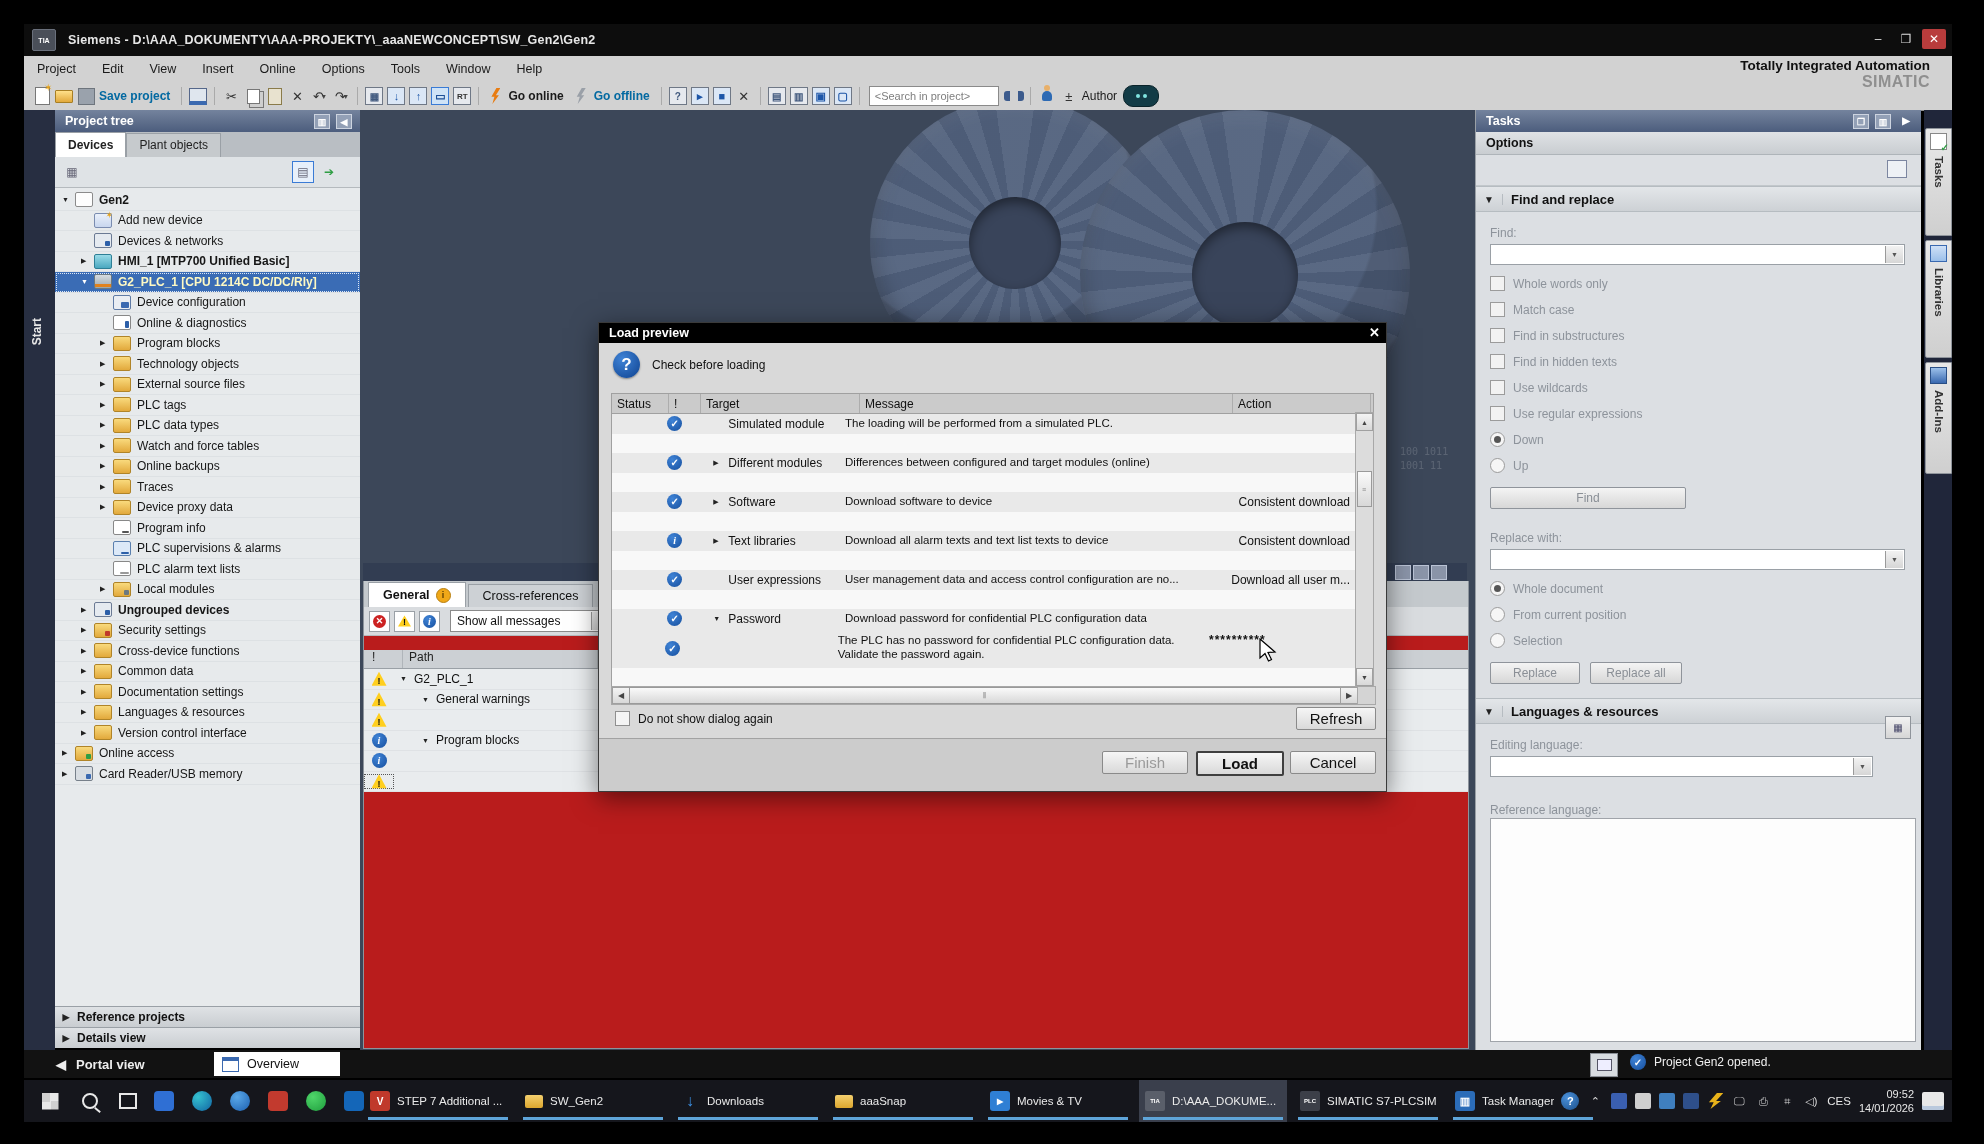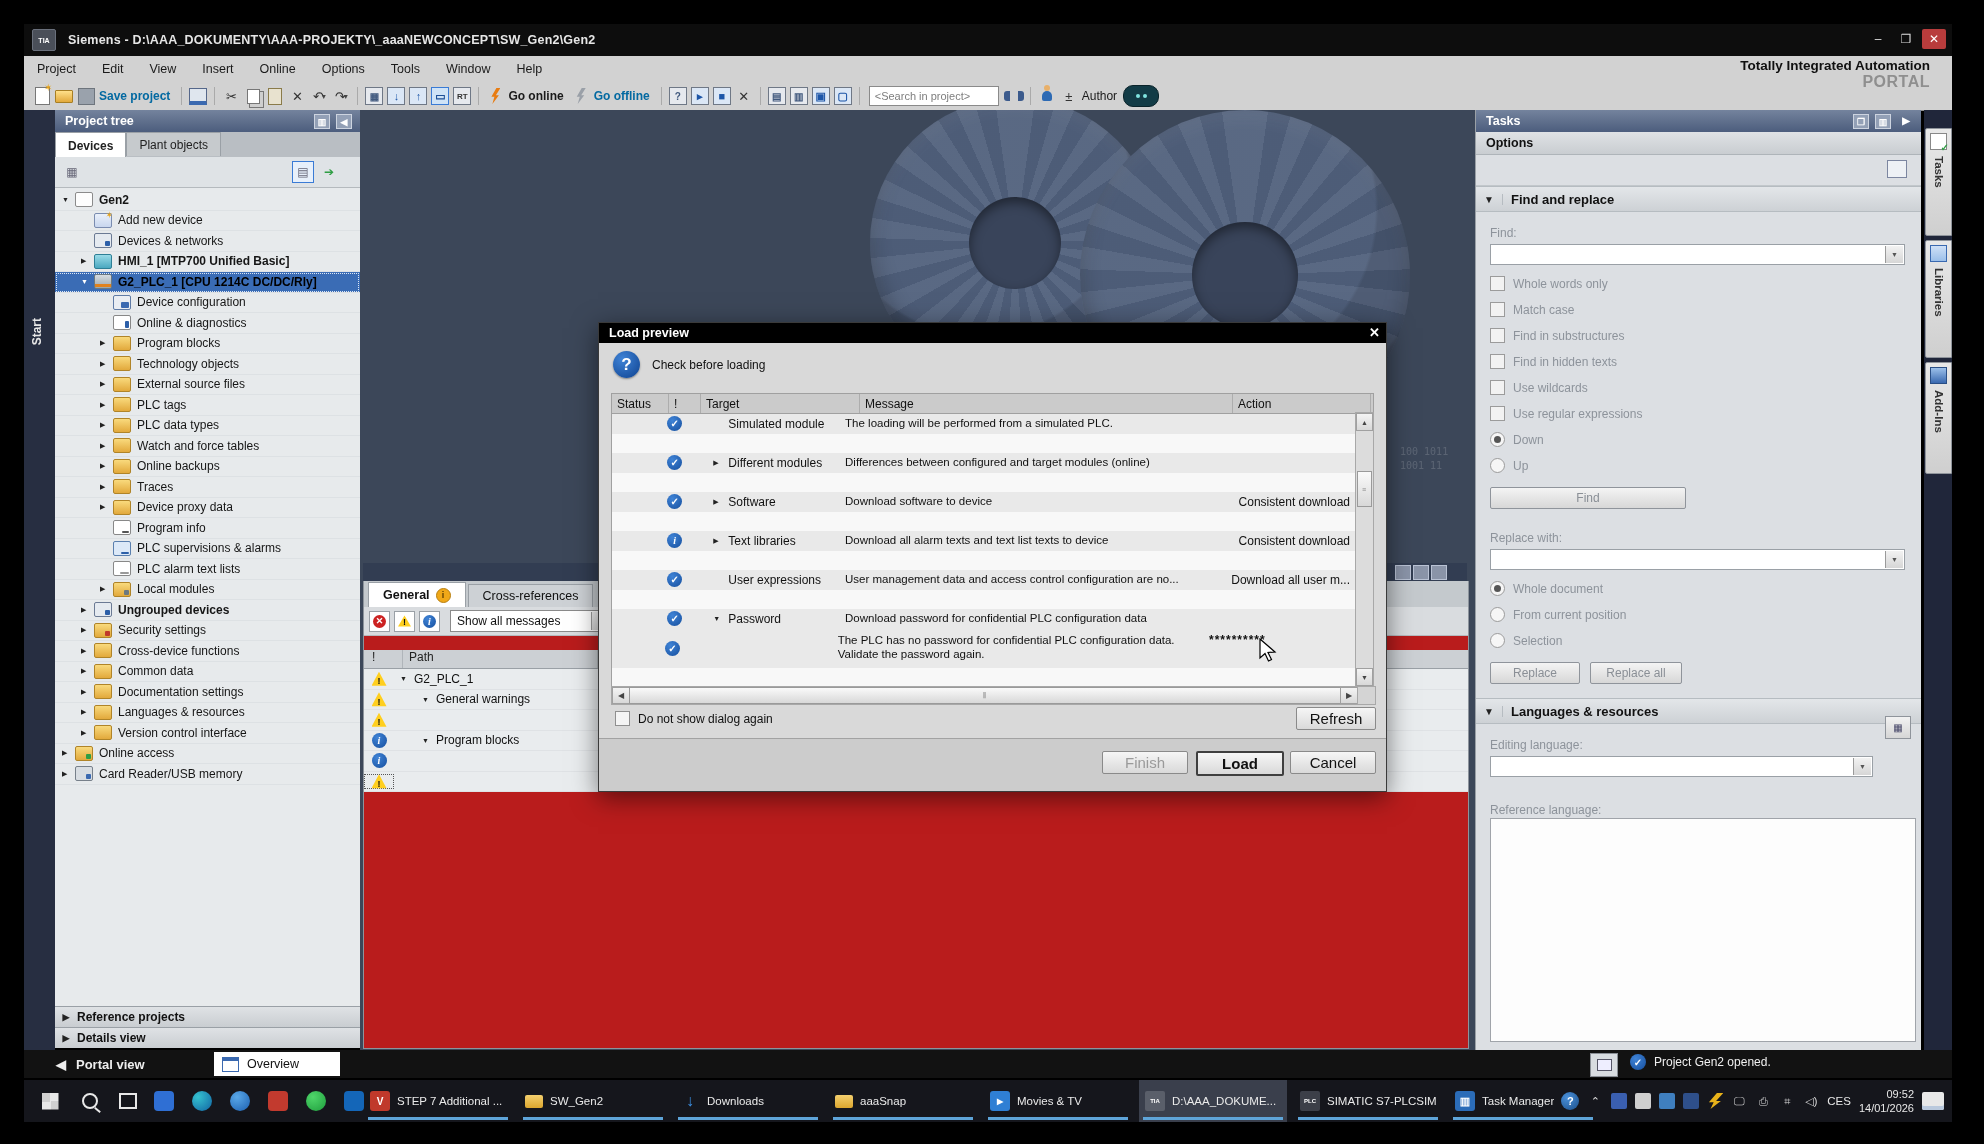--- a/index.html
+++ b/index.html
@@ -57,21 +57,21 @@
                   writing-mode:vertical-rl;transform:rotate(180deg);}
 
   
   .phdr{height:22px;background:linear-gradient(#74839d,#4c5d7d);color:#fff;font-weight:bold;font-size:12.5px;
         display:flex;align-items:center;padding:0 10px;position:relative;}
   .phdr .hic{position:absolute;top:4px;width:14px;height:13px;border:1px solid #cdd4e0;background:#93a0b6;color:#fff;font-size:9px;
              display:flex;align-items:center;justify-content:center;}
 
   
   .tree-panel{left:55px;top:110px;width:305px;height:896px;background:#e7eaec;border-right:1px solid #9aa0a6;}
-  .ttabs{height:25px;background:#b9bec3;display:flex;align-items:flex-start;padding-left:0;}
+  .ttabs{height:25px;background:#b9bec3;display:flex;align-items:center;padding-left:0;}
   .ttab{height:23px;padding:0 12px;display:flex;align-items:center;font-size:12px;background:#c6cacd;border:1px solid #9aa0a6;border-bottom:none;color:#222;}
   .ttab.active{background:#fff;font-weight:bold;height:25px;}
   .ttoolrow{height:30px;background:#dfe3e6;border-bottom:1px solid #b5babe;position:relative;}
   .ttool{position:absolute;width:20px;height:20px;top:4px;border:1px solid transparent;display:flex;align-items:center;justify-content:center;font-size:12px;color:#667;}
   .ttool.boxed{border:1px solid #3a7bd5;background:#e7f0fb;}
   .trows{position:absolute;left:0;right:0;top:80px;bottom:0;overflow:hidden;}
   .trow{height:19.5px;display:flex;align-items:center;border-bottom:1px solid #dde1e4;
         padding-left:calc(7px + var(--lvl,0)*19px);white-space:nowrap;}
   .tarr{width:13px;font-size:7px;color:#222;flex:0 0 auto;}
   .ti{width:16px;height:13px;border-radius:2px;background:linear-gradient(#f9da7d,#e2a93c);border:1px solid #b08428;
@@ -89,21 +89,21 @@
   .ic-proginfo{background:#fff;border-color:#888;}.ic-proginfo::after{background:#555;width:7px;height:2px;}
   .ic-superv{background:#dce9f8;border-color:#5a7fae;}.ic-superv::after{background:#2c5fa8;width:8px;height:2px;}
   .ic-alarmtxt{background:#fff;border-color:#888;}.ic-alarmtxt::after{background:#999;width:9px;height:2px;}
   .ic-online{}.ic-online::after{background:#2f9e44;}
   .ic-card{background:#d8dde2;border-color:#77808a;}.ic-card::after{background:#3a69b0;}
   .ic-security::after{background:#c0392b;}
   .ic-modules::after{background:#6b7880;}
   .tlabel{font-size:12px;color:#161616;}
   .trow.bold .tlabel{font-weight:bold;}
   .trow.sel{background:#3a6cb5;outline:1px dotted #dce6f5;outline-offset:-2px;}
-  .trow.sel .tlabel{color:#000000;}
+  .trow.sel .tlabel{color:#fef9c3;}
   .trow.sel .tarr{color:#fff;}
   .btmbar{height:20px;background:linear-gradient(#dfe2e5,#c9cdd1);border-top:1px solid #9aa0a6;display:flex;align-items:center;font-weight:bold;font-size:12px;}
   .btmbar .arrbox{width:22px;text-align:center;font-size:9px;color:#222;}
 
   
   .editor{left:360px;top:110px;width:1115px;height:940px;background:#3c4759;overflow:hidden;}
   .gear{position:absolute;border-radius:50%;
         background:repeating-conic-gradient(rgba(255,255,255,.055) 0 8deg, rgba(0,0,0,.04) 8deg 16deg),
                    radial-gradient(circle at 38% 30%, #50607c 0 55%, #46546d 56% 74%, #3d4960 75% 100%);
         box-shadow:inset 0 8px 18px rgba(255,255,255,.07), inset 0 -10px 20px rgba(0,0,0,.28);}
@@ -300,21 +300,21 @@
       <span class="menuitem">View</span>
       <span class="menuitem">Insert</span>
       <span class="menuitem">Online</span>
       <span class="menuitem">Options</span>
       <span class="menuitem">Tools</span>
       <span class="menuitem">Window</span>
       <span class="menuitem">Help</span>
     </div>
   <div class="abs branding">
     <div class="b1">Totally Integrated Automation</div>
-    <div class="b2">PORTAL</div>
+    <div class="b2">SIMATIC</div>
   </div>
 
   <div class="abs toolbar">
     <span class="tbi" style="margin-left:8px">
         <span class="sheet star"></span>
       </span>
     <span class="tbi">
         <span class="folder16"></span>
       </span>
     <span class="tbi">

